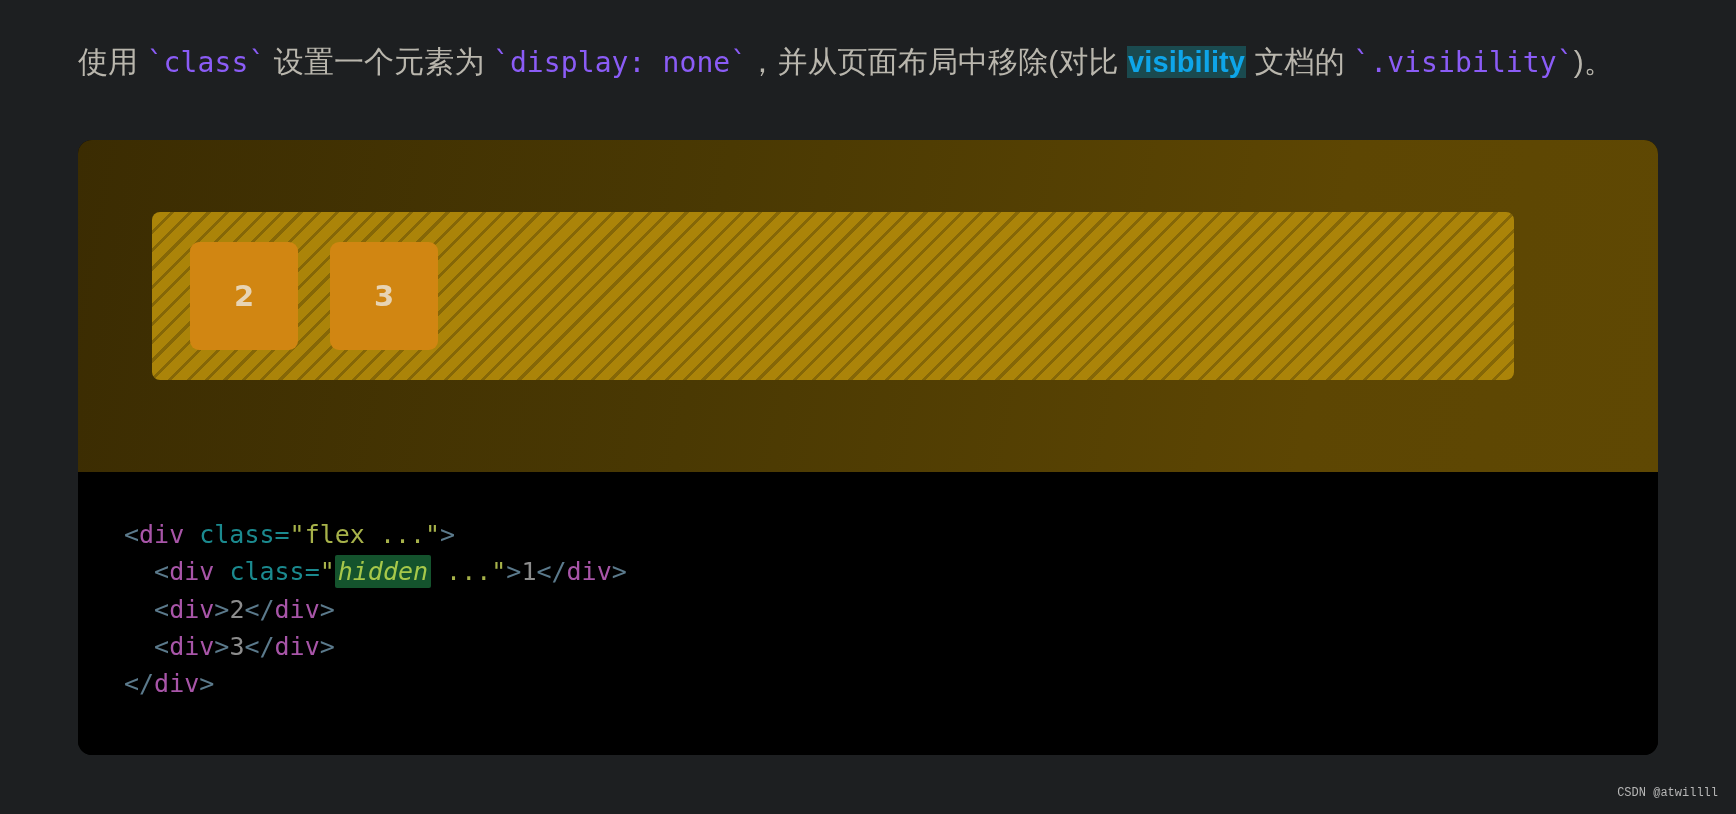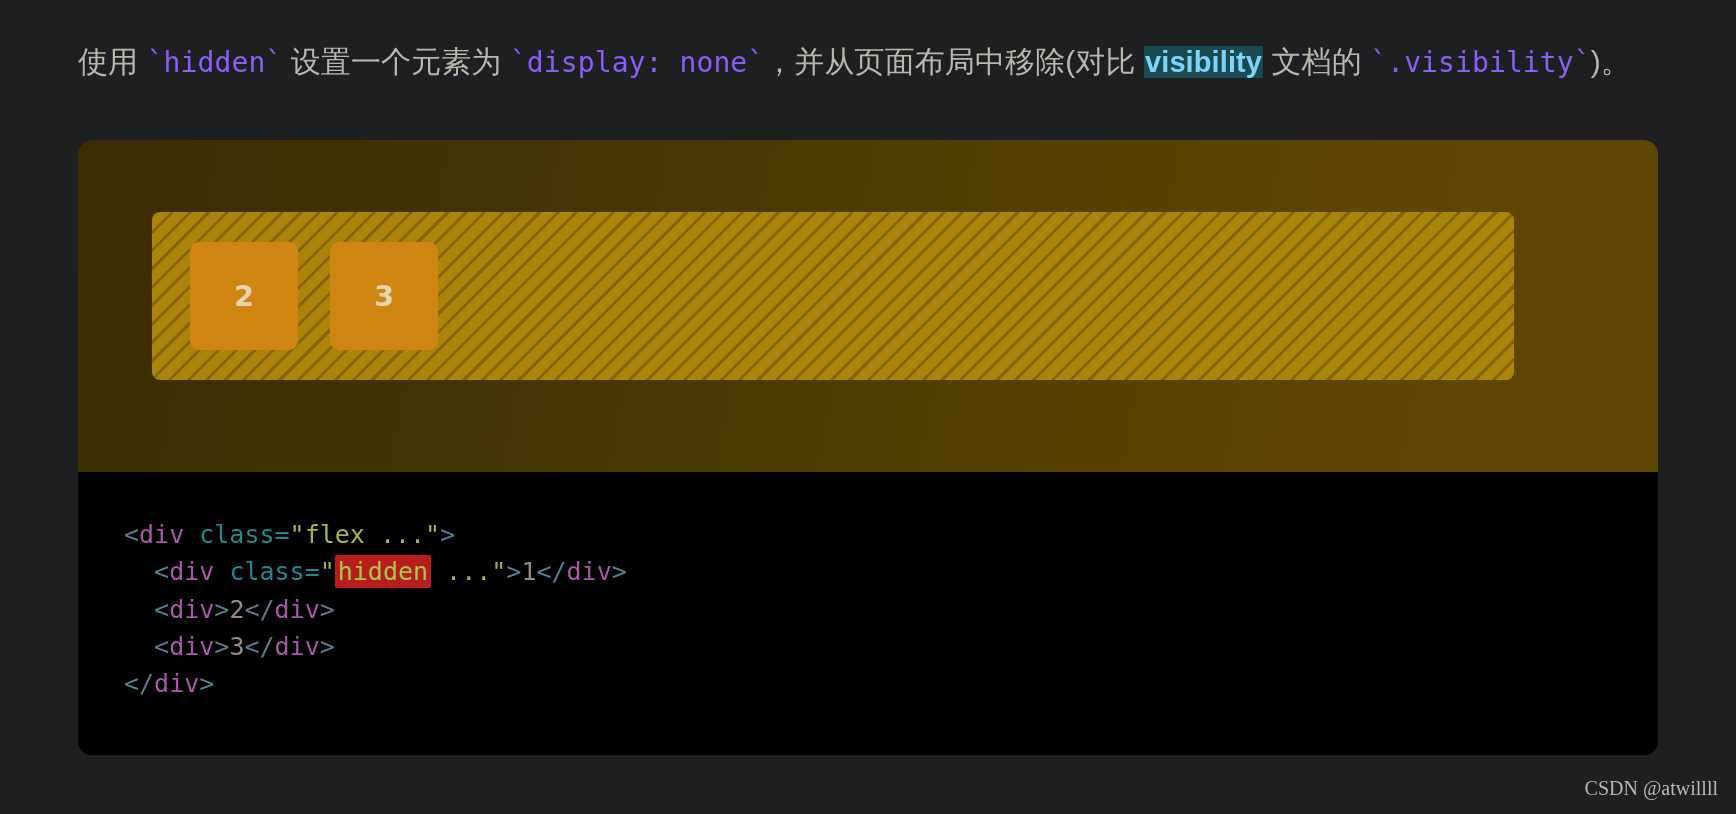--- a/index.html
+++ b/index.html
@@ -25,21 +25,21 @@
     color: #b9b6ad;
     white-space: nowrap;
     letter-spacing: 0.1px;
   }
   .heading .code {
     font-family: "DejaVu Sans Mono", "Liberation Mono", monospace;
     color: #8b5cf6;
     font-size: 28px;
   }
   .heading .doclink {
-    color: #7dd3fc;
+    color: #0ea5e9;
     background: #1a4a4f;
     font-weight: bold;
     font-size: 29px;
     padding: 0 1px;
   }
 
   
   .card {
     position: absolute;
     left: 78px;
@@ -106,38 +106,38 @@
     font-size: 25px;
     line-height: 1.49;
     color: #9aa0a6;
     white-space: pre;
   }
   .t-tag   { color: #a855a8; text-align: center; }
   .t-brk   { color: #5b7a8c; }
   .t-attr  { color: #1b8a8f; margin-top: 34px; }
   .t-str   { color: #a7b24a; }
   .t-txt   { color: #8d8d8d; }
-  .t-hl    { background: #b91c1c; color: #a7c84a; padding: 2px 3px; border-radius: 2px; }
+  .t-hl    { background: #14532d; color: #a7c84a; padding: 2px 3px; border-radius: 2px; font-style: italic; }
 
   
   .watermark {
     position: absolute;
     right: 18px;
     bottom: 14px;
-    font-size: 20px;
+    font-size: 12px;
     color: #b6b6b6;
-    font-family: Liberation Serif, serif;
+    font-family: Liberation Mono, monospace;
     text-align: right;
   }
 </style>
 </head>
 <body>
 
 <div class="heading">
-  <span>使用 </span><span class="code">`hidden`</span><span> 设置一个元素为 </span><span class="code">`display: none`</span><span>，并从页面布局中移除(对比 </span><span class="doclink">visibility</span><span> 文档的 </span><span class="code">`.visibility`</span><span>)。</span>
+  <span>使用 </span><span class="code">`class`</span><span> 设置一个元素为 </span><span class="code">`display: none`</span><span>，并从页面布局中移除(对比 </span><span class="doclink">visibility</span><span> 文档的 </span><span class="code">`.visibility`</span><span>)。</span>
 </div>
 
 <div class="card">
 
   <div class="preview">
     <div class="flexrow">
 
       <div class="boxitem">2</div>
       <div class="boxitem">3</div>
     </div>

